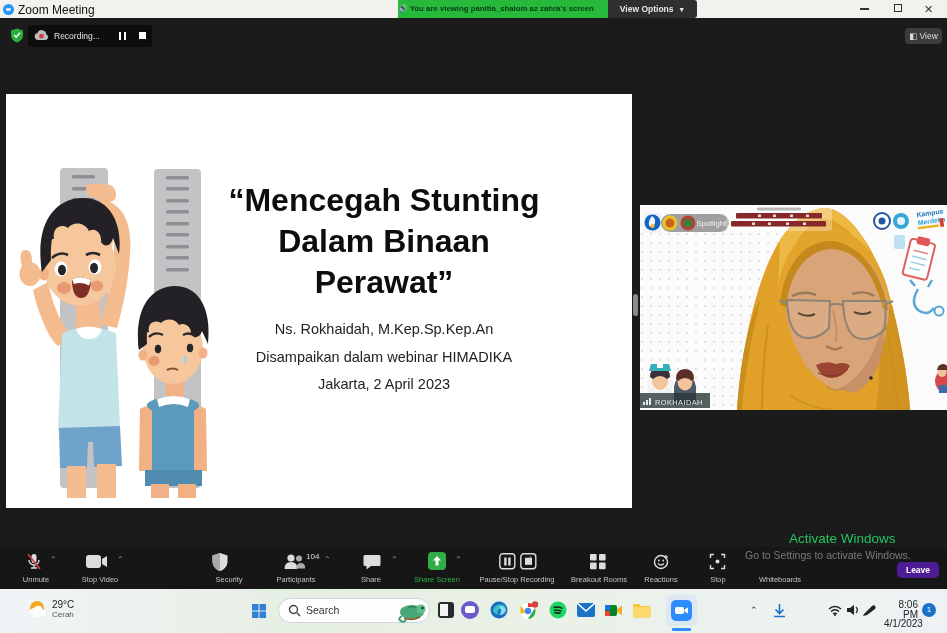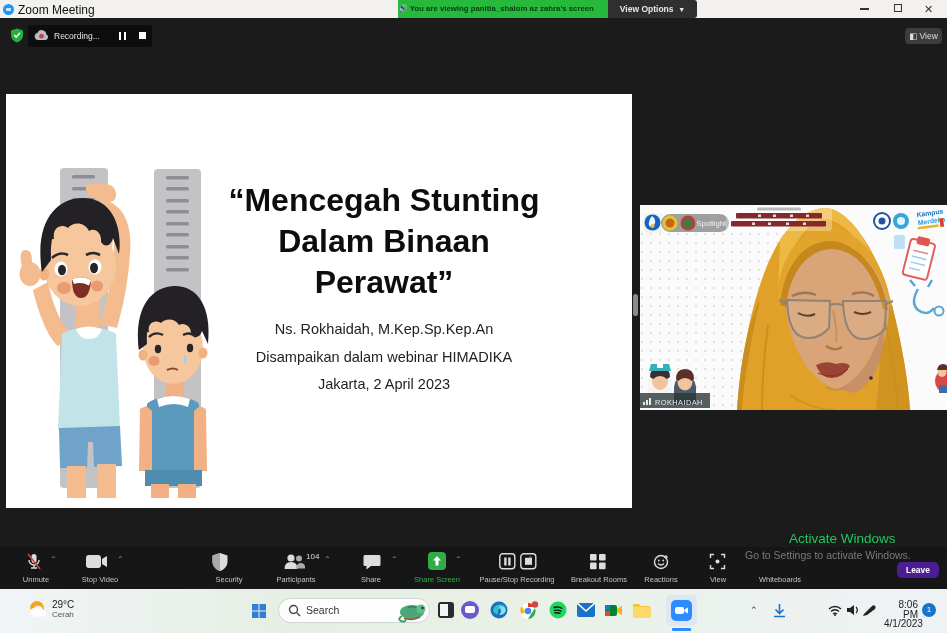--- a/index.html
+++ b/index.html
@@ -356,21 +356,21 @@
       <circle cx="10.2" cy="7.5" r="0.9" fill="#ddd"></circle>
       <path d="M5 10.5 q3 3 6 0" stroke="#ddd" stroke-width="1.2" fill="none"></path>
       <path d="M13 2 v4 M11 4 h4" stroke="#ddd" stroke-width="1.2"></path>
     </svg>
     <div class="abs" style="left:632px;top:28px;width:58px;text-align:center;">Reactions</div>
 
     <svg class="abs" style="left:709px;top:6px;" width="17" height="17" viewBox="0 0 17 17">
       <path d="M5 1.5 h-3.5 v3.5 M12 1.5 h3.5 v3.5 M5 15.5 h-3.5 v-3.5 M12 15.5 h3.5 v-3.5" stroke="#ddd" stroke-width="1.4" fill="none"></path>
       <circle cx="8.5" cy="8.5" r="2" fill="#ddd"></circle>
     </svg>
-    <div class="abs" style="left:695px;top:28px;width:46px;text-align:center;">View</div>
+    <div class="abs" style="left:695px;top:28px;width:46px;text-align:center;">Stop</div>
     <div class="abs" style="left:527px;top:8px;color:#999;font-size:8px;">⌃</div>
 
     <div class="abs" style="left:747px;top:28px;width:66px;text-align:center;">Whiteboards</div>
 
     <div class="abs" style="left:897px;top:15px;width:42px;height:16px;background:#4c1d95;border-radius:5px;color:#fff;font-size:8.5px;font-weight:bold;line-height:16px;text-align:center;">Leave</div>
   </div>
 
   <div class="abs" style="left:0;top:589px;width:947px;height:44px;background:linear-gradient(90deg,#f1f4f7 0%,#e6efe4 30%,#e9f1e7 55%,#eef2f5 100%);"></div>
 
   <svg class="abs" style="left:26px;top:598px;" width="22" height="22" viewBox="0 0 22 22">

